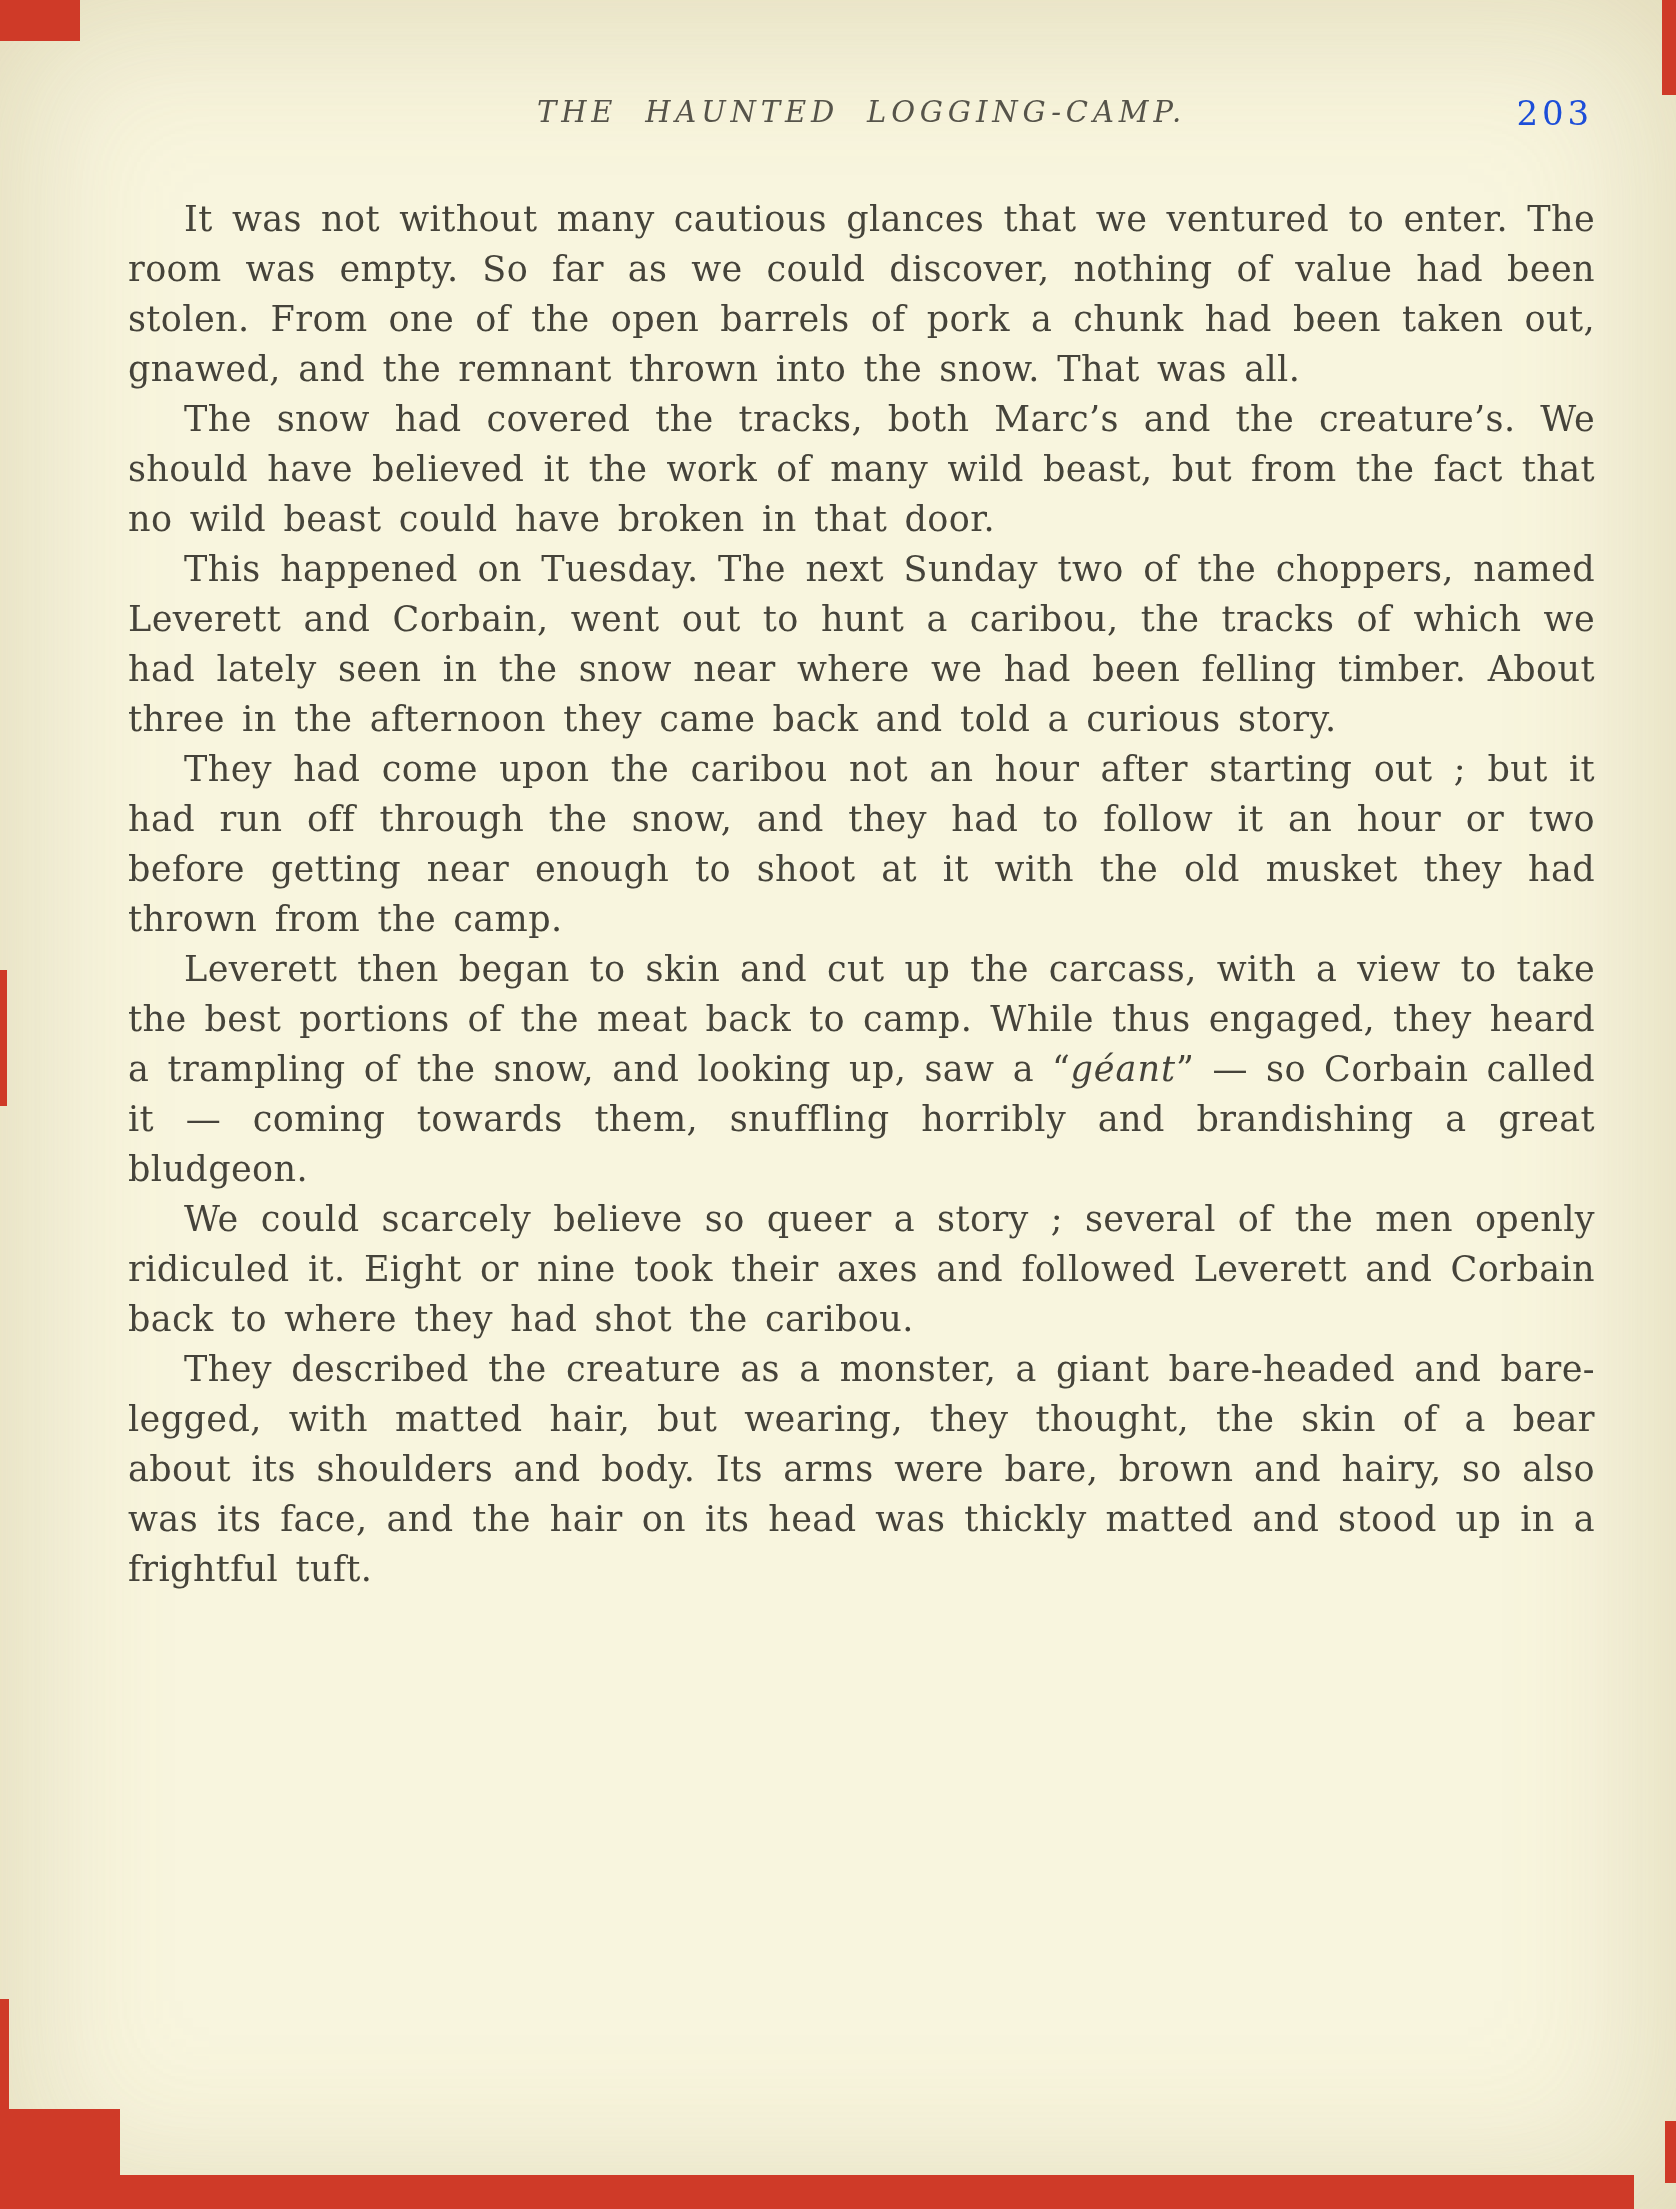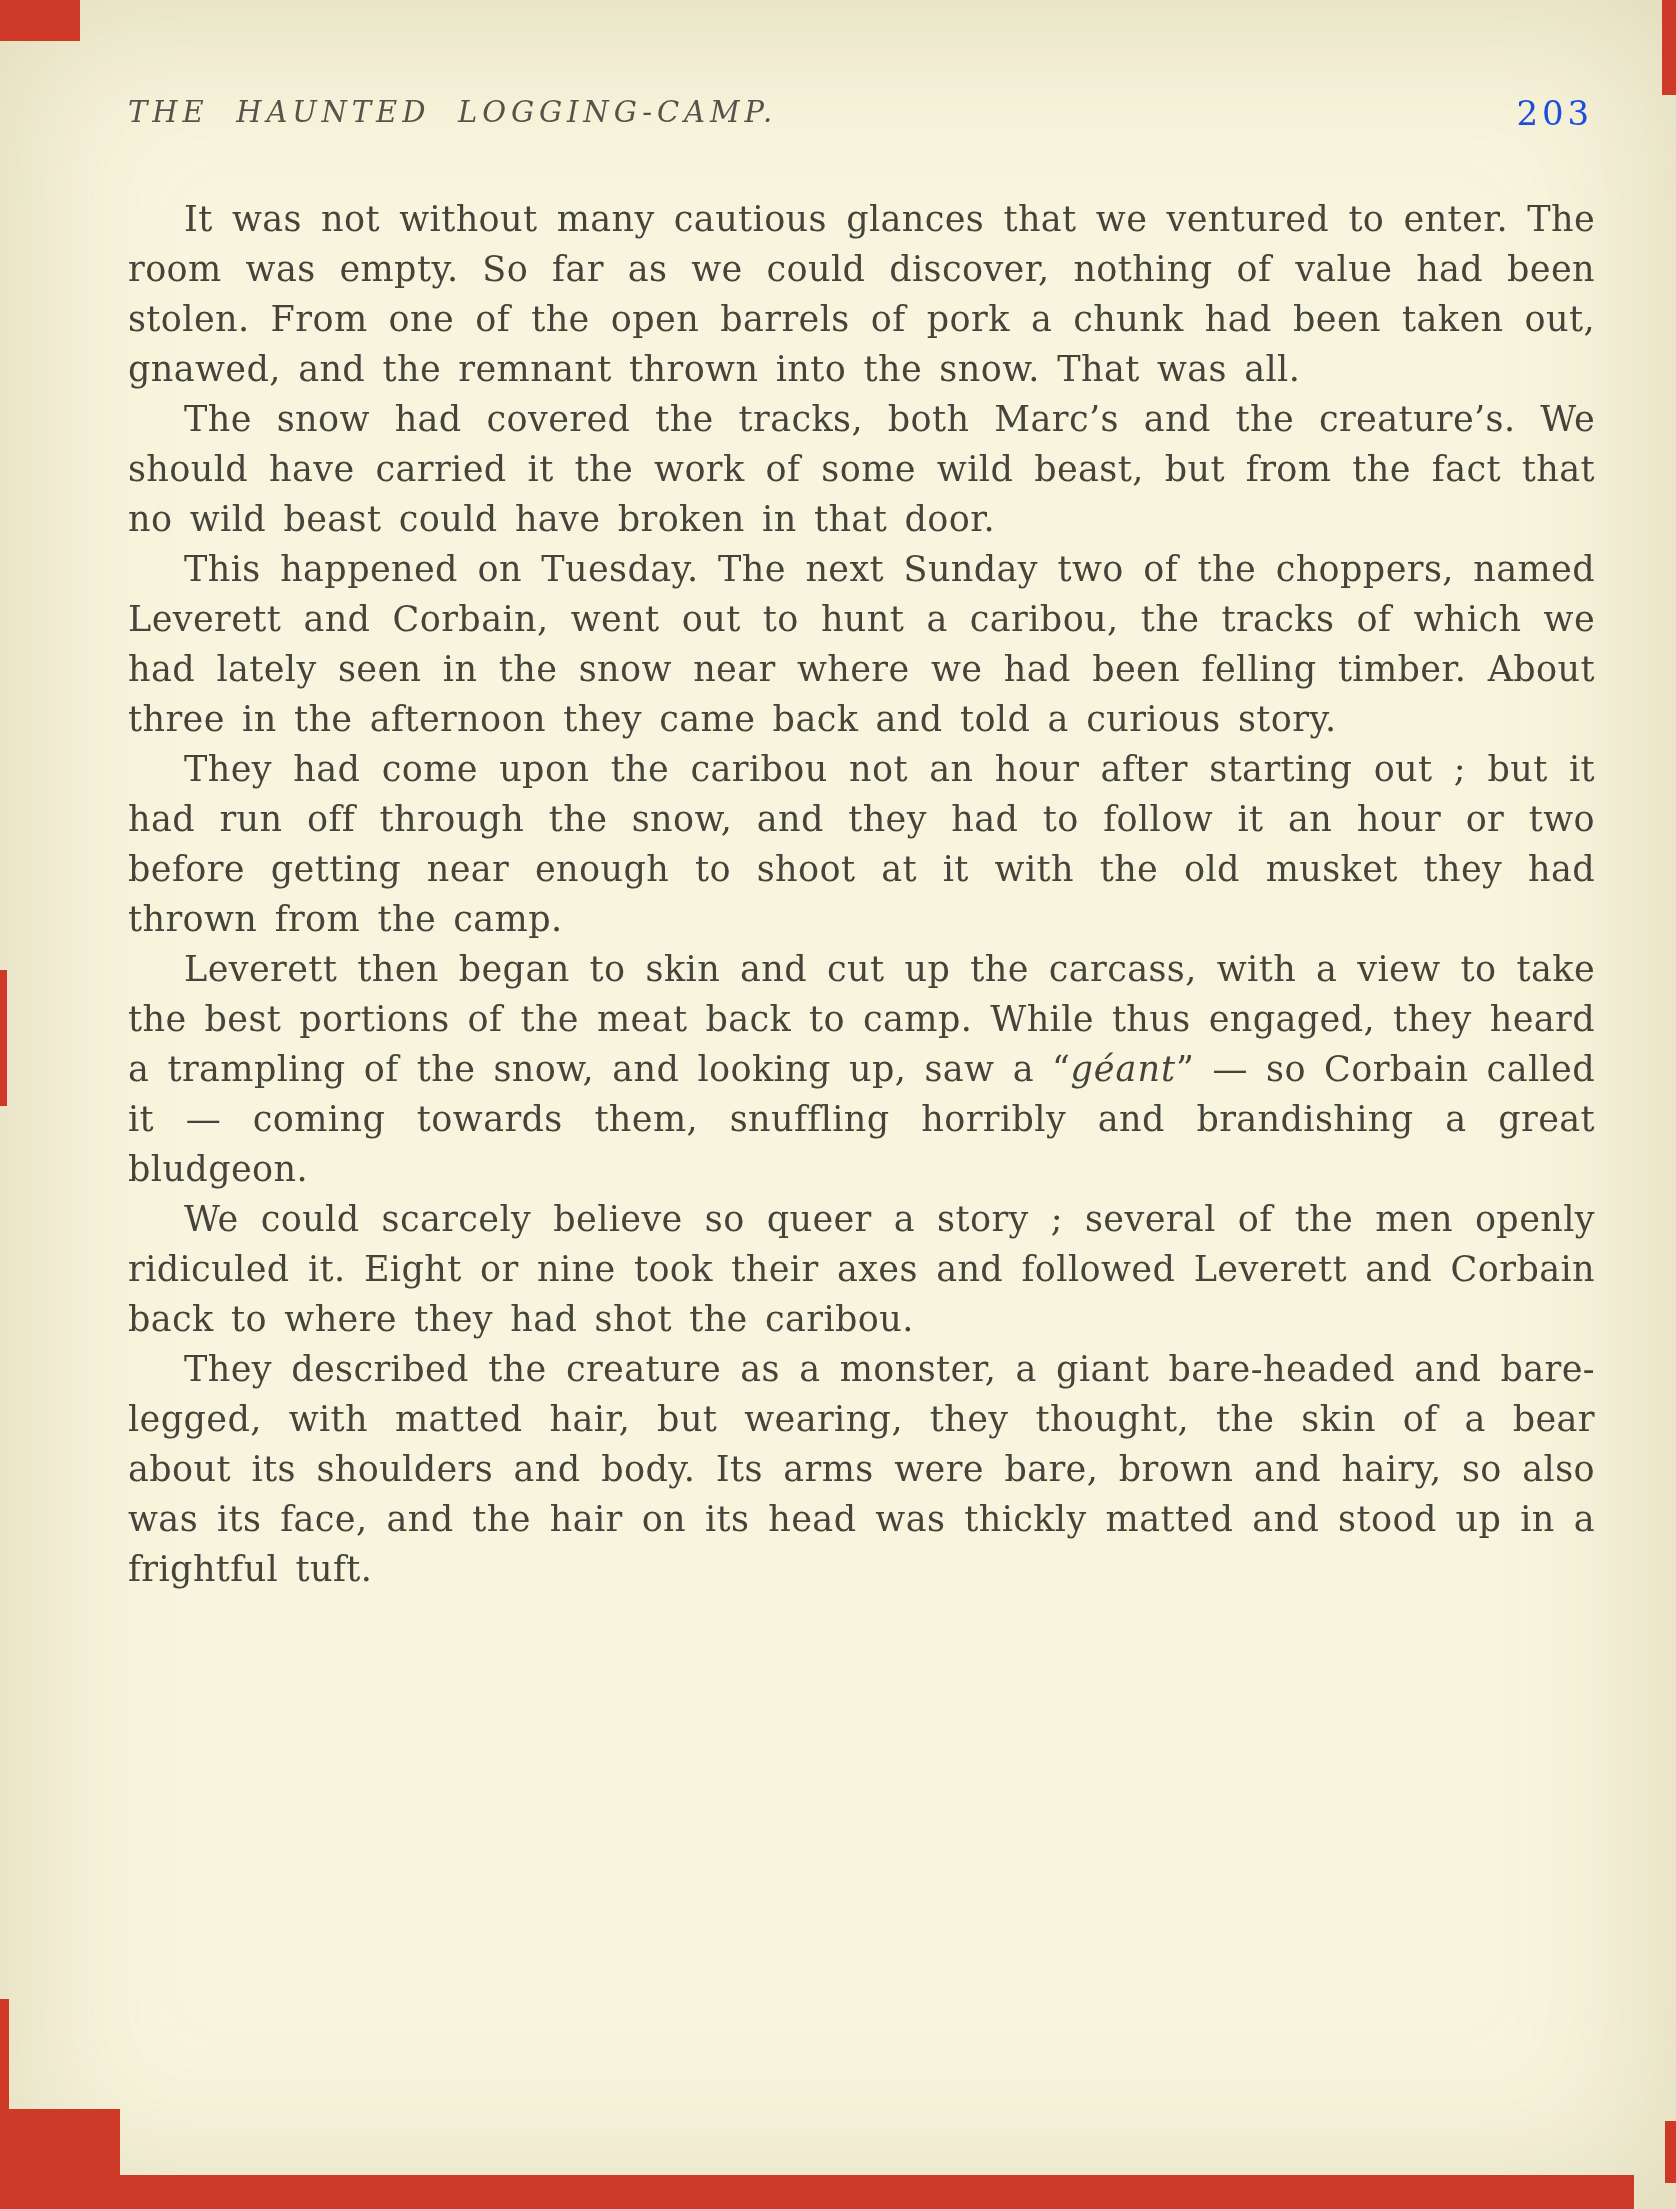--- a/index.html
+++ b/index.html
@@ -32,21 +32,21 @@
     top: 0;
   }
 
   header.running-head {
     position: relative;
     margin-top: 95px;
     height: 47px;
   }
 
   .running-title {
-    text-align: left;
+    text-align: center;
     font-style: italic;
     font-size: 29px;
     letter-spacing: 4.9px;
     word-spacing: 13.6px;
     color: #56544a;
   }
 
   .page-number {
     position: absolute;
     right: 1.9px;
@@ -95,21 +95,21 @@
 
 <div class="page-inner">
 
   <header class="running-head">
     <div class="running-title">THE HAUNTED LOGGING-CAMP.</div>
     <div class="page-number">203</div>
   </header>
 
   <main class="page-body">
     <p>It was not without many cautious glances that we ventured to enter. The room was empty. So far as we could discover, nothing of value had been stolen. From one of the open barrels of pork a chunk had been taken out, gnawed, and the remnant thrown into the snow. That was all.</p>
-    <p>The snow had covered the tracks, both Marc’s and the creature’s. We should have carried it the work of some wild beast, but from the fact that no wild beast could have broken in that door.</p>
+    <p>The snow had covered the tracks, both Marc’s and the creature’s. We should have believed it the work of many wild beast, but from the fact that no wild beast could have broken in that door.</p>
     <p>This happened on Tuesday. The next Sunday two of the choppers, named Leverett and Corbain, went out to hunt a caribou, the tracks of which we had lately seen in the snow near where we had been felling timber. About three in the afternoon they came back and told a curious story.</p>
     <p>They had come upon the caribou not an hour after starting out ; but it had run off through the snow, and they had to follow it an hour or two before getting near enough to shoot at it with the old musket they had thrown from the camp.</p>
 
     <p><span>Leverett then began to skin and cut up the carcass, with a view to take the best portions of the meat back to camp. While thus engaged, they heard a trampling of the snow, and looking up, saw a “</span><span class="geant">géant</span><span>” — so Corbain called it — coming towards them, snuffling horribly and brandishing a great bludgeon.</span></p>
 
     <p>We could scarcely believe so queer a story ; several of the men openly ridiculed it. Eight or nine took their axes and followed Leverett and Corbain back to where they had shot the caribou.</p>
     <p>They described the creature as a monster, a giant bare-headed and bare-legged, with matted hair, but wearing, they thought, the skin of a bear about its shoulders and body. Its arms were bare, brown and hairy, so also was its face, and the hair on its head was thickly matted and stood up in a frightful tuft.</p>
   </main>
 
 </div>

